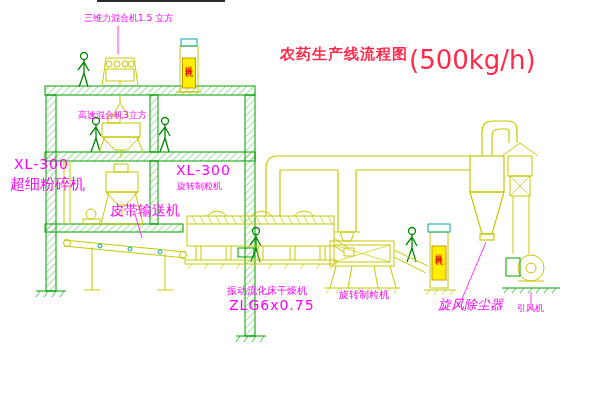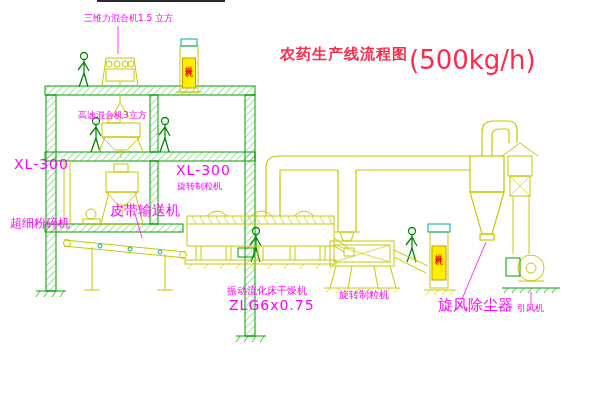--- a/index.html
+++ b/index.html
@@ -192,26 +192,26 @@
   </svg>
 
   <div class="title-row">
     <span class="title-cn">农药生产线流程图</span>
     <span class="title-cap">(500kg/h)</span>
   </div>
 
   <div class="lbl" style="left:84px;top:14px;font-size:9px;">三维力混合机1.5 立方</div>
   <div class="lbl" style="left:78px;top:111px;font-size:9px;">高速混合机3立方</div>
   <div class="lbl model" style="left:14px;top:157px;font-size:14px;">XL-300</div>
-  <div class="lbl" style="left:10px;top:177px;font-size:12px;margin-top:40px;">超细粉碎机</div>
+  <div class="lbl" style="left:10px;top:177px;font-size:15px;">超细粉碎机</div>
   <div class="lbl model" style="left:176px;top:163px;font-size:14px;">XL-300</div>
   <div class="lbl" style="left:177px;top:182px;font-size:9px;">旋转制粒机</div>
   <div class="lbl" style="left:110px;top:203px;font-size:14px;">皮带输送机</div>
   <div class="lbl" style="left:227px;top:286px;font-size:10px;">振动流化床干燥机</div>
   <div class="lbl model" style="left:229px;top:298px;font-size:14px;">ZLG6x0.75</div>
   <div class="lbl" style="left:339px;top:290px;font-size:10px;">旋转制粒机</div>
-  <div class="lbl" style="left:438px;top:298px;font-size:15px;">旋风除尘器</div>
+  <div class="lbl" style="left:438px;top:298px;font-size:13px;font-style:italic;">旋风除尘器</div>
   <div class="lbl" style="left:517px;top:304px;font-size:9px;">引风机</div>
 
   <div class="vtext" style="left:184px;top:60px;">提升机</div>
   <div class="vtext" style="left:434px;top:248px;">提升机</div>
 
 </div>
 
 </body></html>

